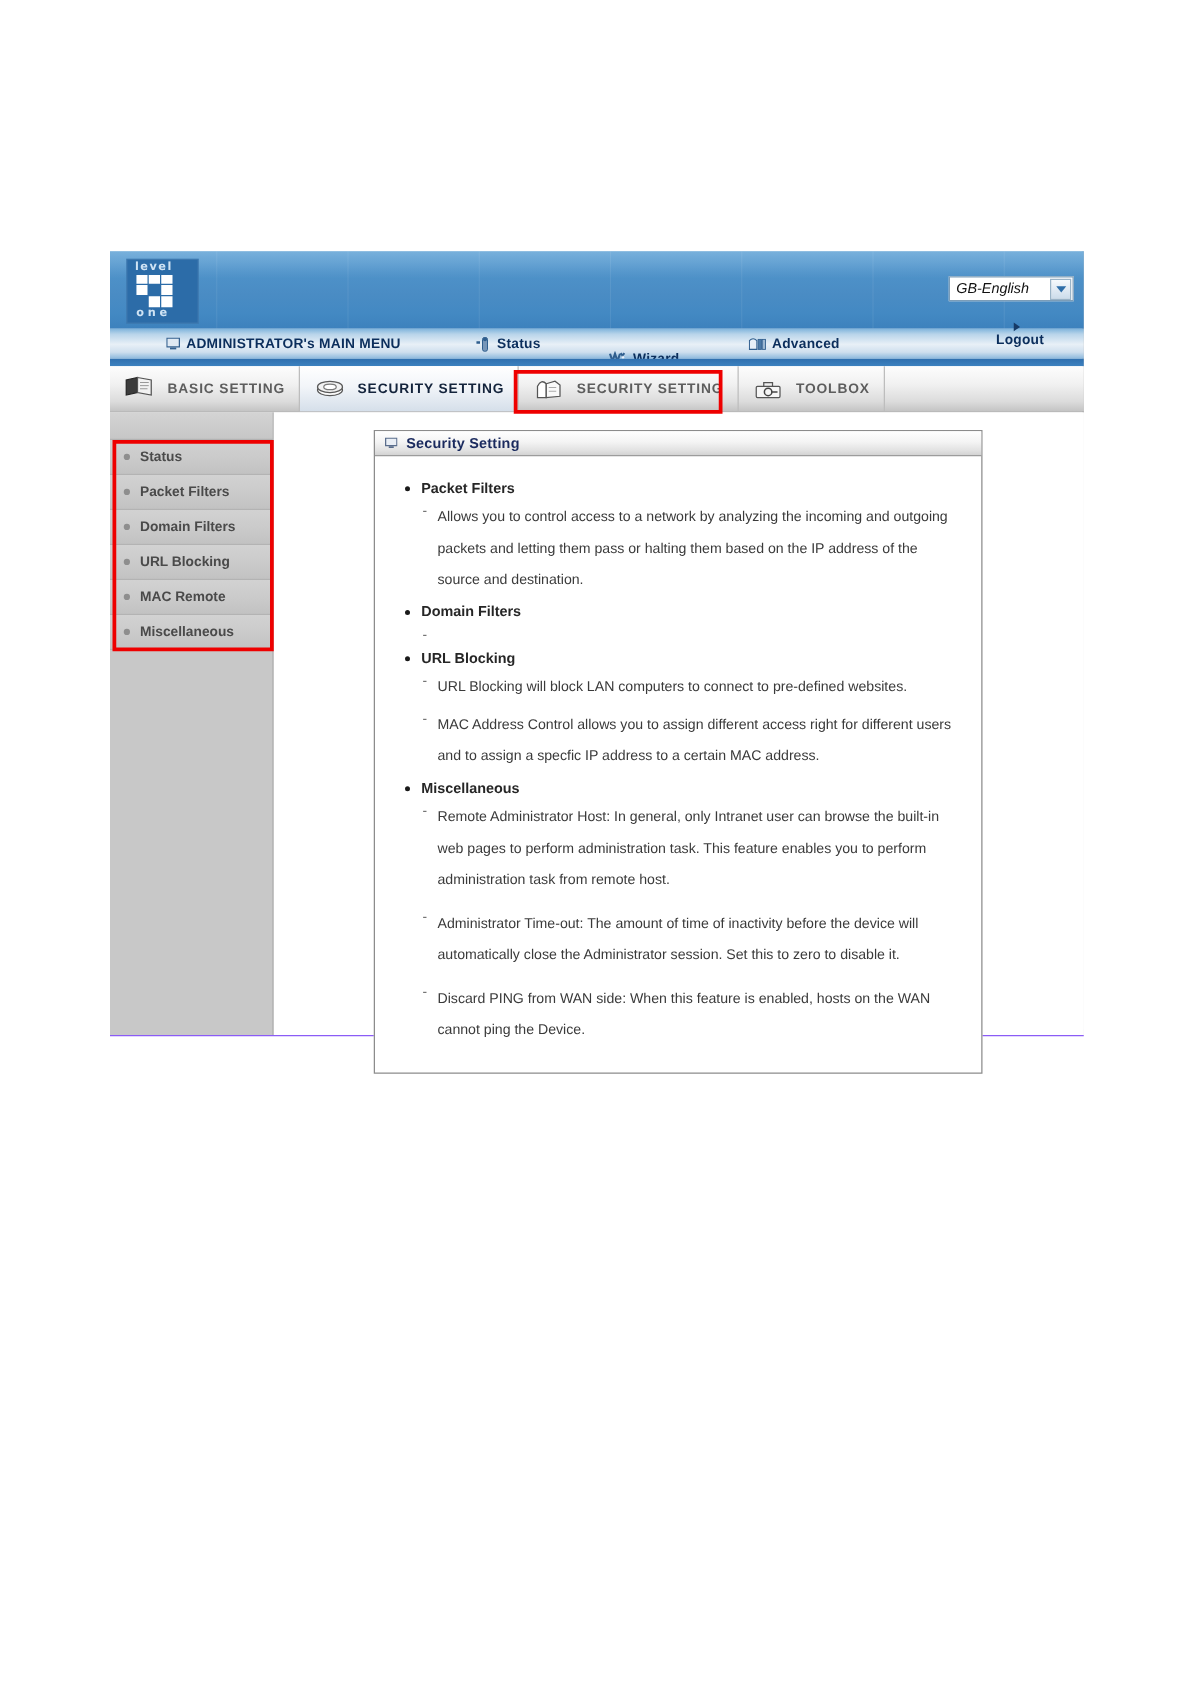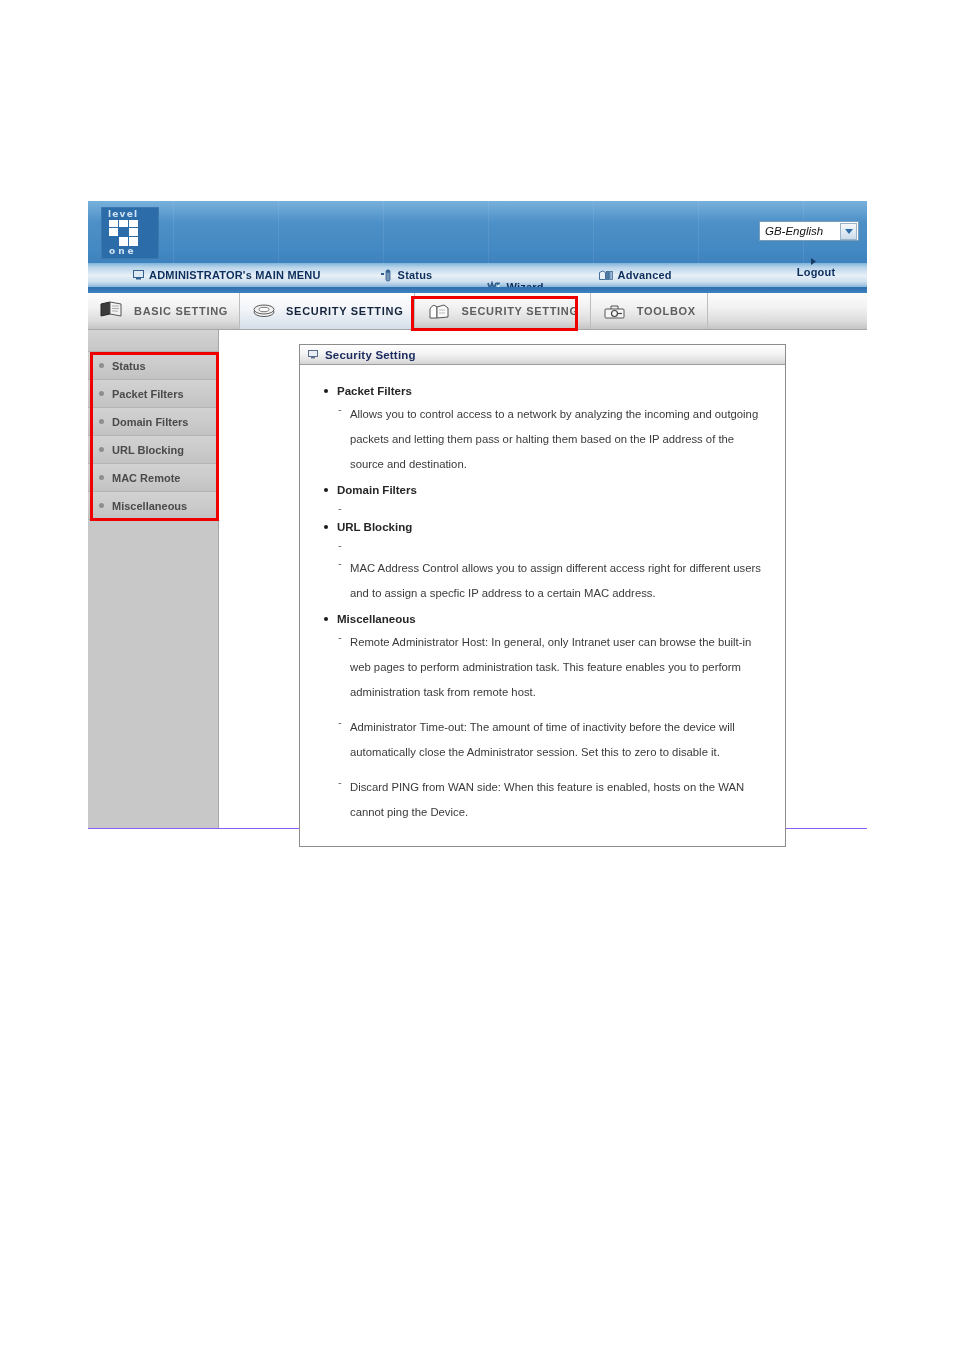--- a/index.html
+++ b/index.html
@@ -530,20 +530,21 @@
               </div>
             </div>
 
             <div class="sec">
               <div class="sec-head">
                 <span class="sec-bullet"></span>
                 <span>URL Blocking</span>
               </div>
               <div class="sub">
                 <span class="sub-dash">-</span>
+                <span class="sub-text">URL Blocking will block LAN computers to connect to pre-defined websites.</span>
               </div>
             </div>
 
             <div class="sec">
               <div class="sub">
                 <span class="sub-dash">-</span>
                 <span class="sub-text">MAC Address Control allows you to assign different access right for different users and to assign a specfic IP address to a certain MAC address.</span>
               </div>
             </div>
 

